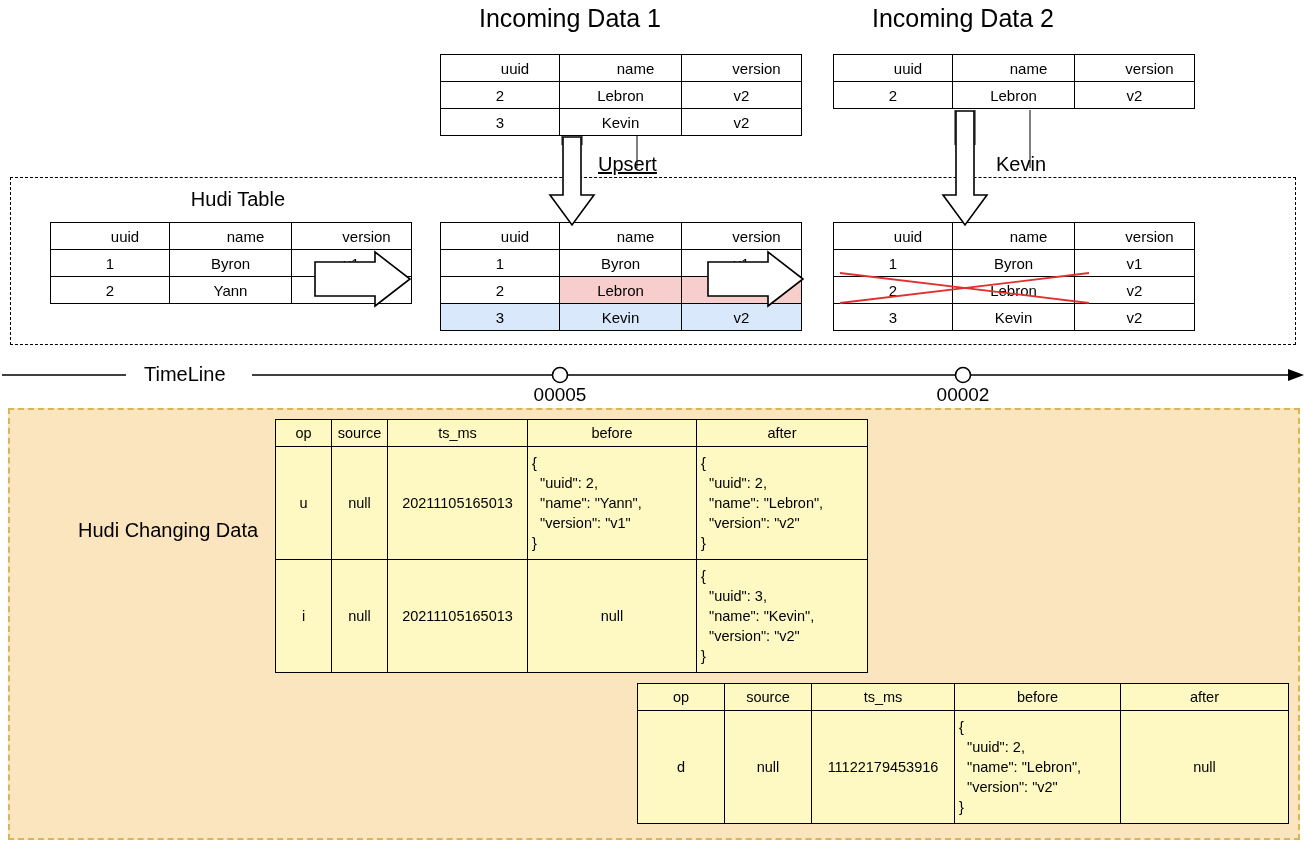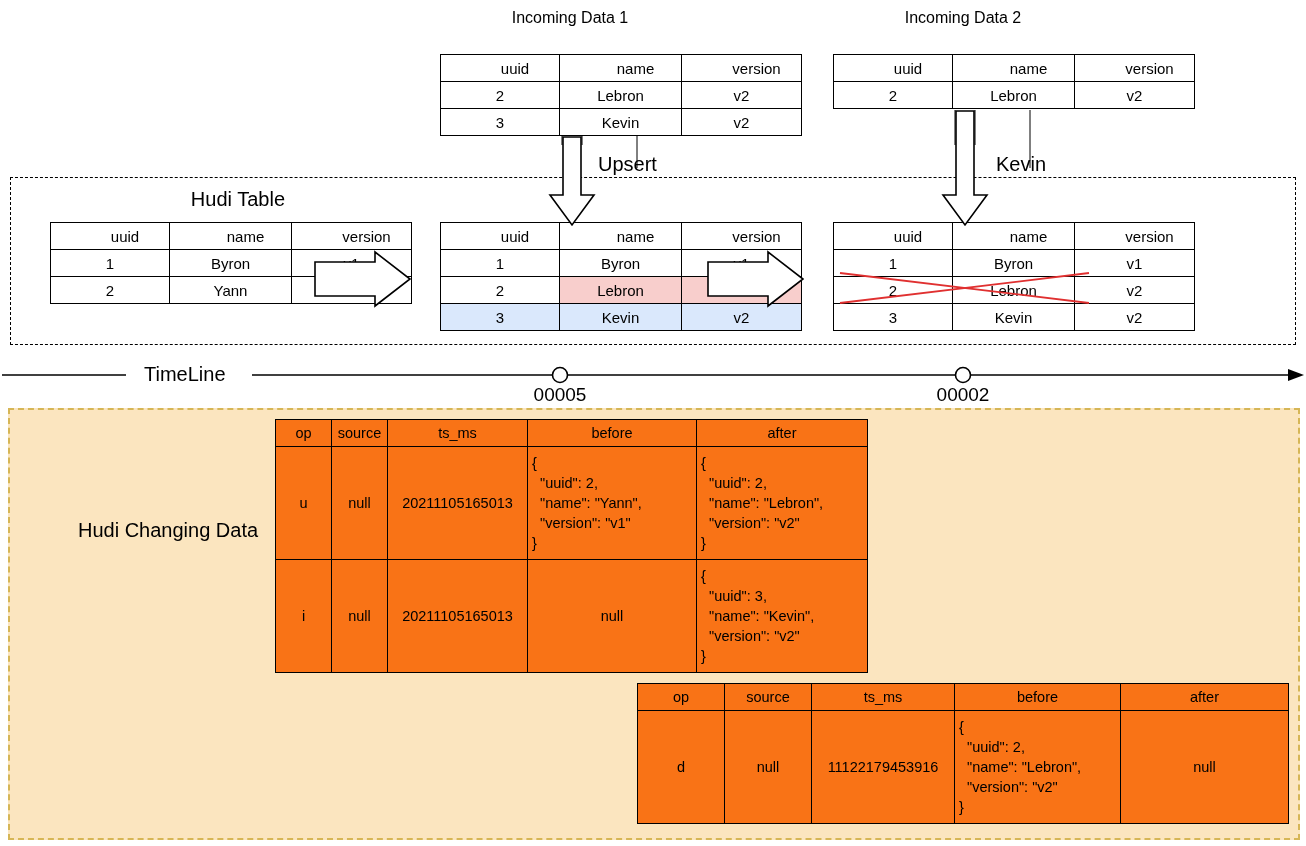--- a/index.html
+++ b/index.html
@@ -7,21 +7,21 @@
     width:1306px;height:846px;position:relative;
     background:#ffffff;
     font-family:"Liberation Sans","DejaVu Sans",sans-serif;
     color:#000000;
     overflow:hidden;
   }
   .abs{position:absolute;}
 
   
   .big-title{
-    font-size:16px;line-height:30px;text-align:center;white-space:nowrap;
+    font-size:25px;line-height:30px;text-align:center;white-space:nowrap;
   }
   .sec-title{
     font-size:20px;line-height:24px;text-align:right;white-space:nowrap;
   }
   .side-label{
     font-size:20px;line-height:24px;white-space:nowrap;
   }
 
   
   table.dt{
@@ -50,21 +50,21 @@
     background:transparent;
   }
   .yellow-box{
     border:2px dashed #d6b656;
     background:#fbe5bf;
   }
 
   
   table.cdc{
     border-collapse:collapse;
-    background:#f97316;
+    background:#fef9c3;
     table-layout:fixed;
   }
   table.cdc td{
     border:1px solid #000000;
     font-size:14.5px;
     padding:0;
     vertical-align:middle;
     text-align:center;
   }
   table.cdc td.hdr{height:26px;}
@@ -115,21 +115,21 @@
     <td class="hd" style="width:85px;">version</td>
   </tr>
   <tr>
     <td>2</td>
     <td>Lebron</td>
     <td>v2</td>
   </tr>
 </tbody>
   </table>
 
-<div class="abs sec-title" style="left:598px;top:152px;width:80px;text-align:left;">Upsert</div>
+<div class="abs sec-title" style="left:598px;top:152px;width:80px;text-align:left;text-decoration:underline;">Upsert</div>
 <div class="abs sec-title" style="left:996px;top:152px;width:80px;text-align:left;">Kevin</div>
 
 <div class="abs dash-box" style="left:10px;top:177px;width:1284px;height:166px;"></div>
 
 <div class="abs sec-title" style="left:70px;top:187px;width:215px;">Hudi Table</div>
 
 <table class="dt abs" style="left:50px;top:222px;width:256px;">
   <tbody>
       <tr>
     <td class="hd" style="width:84px;">uuid</td>

